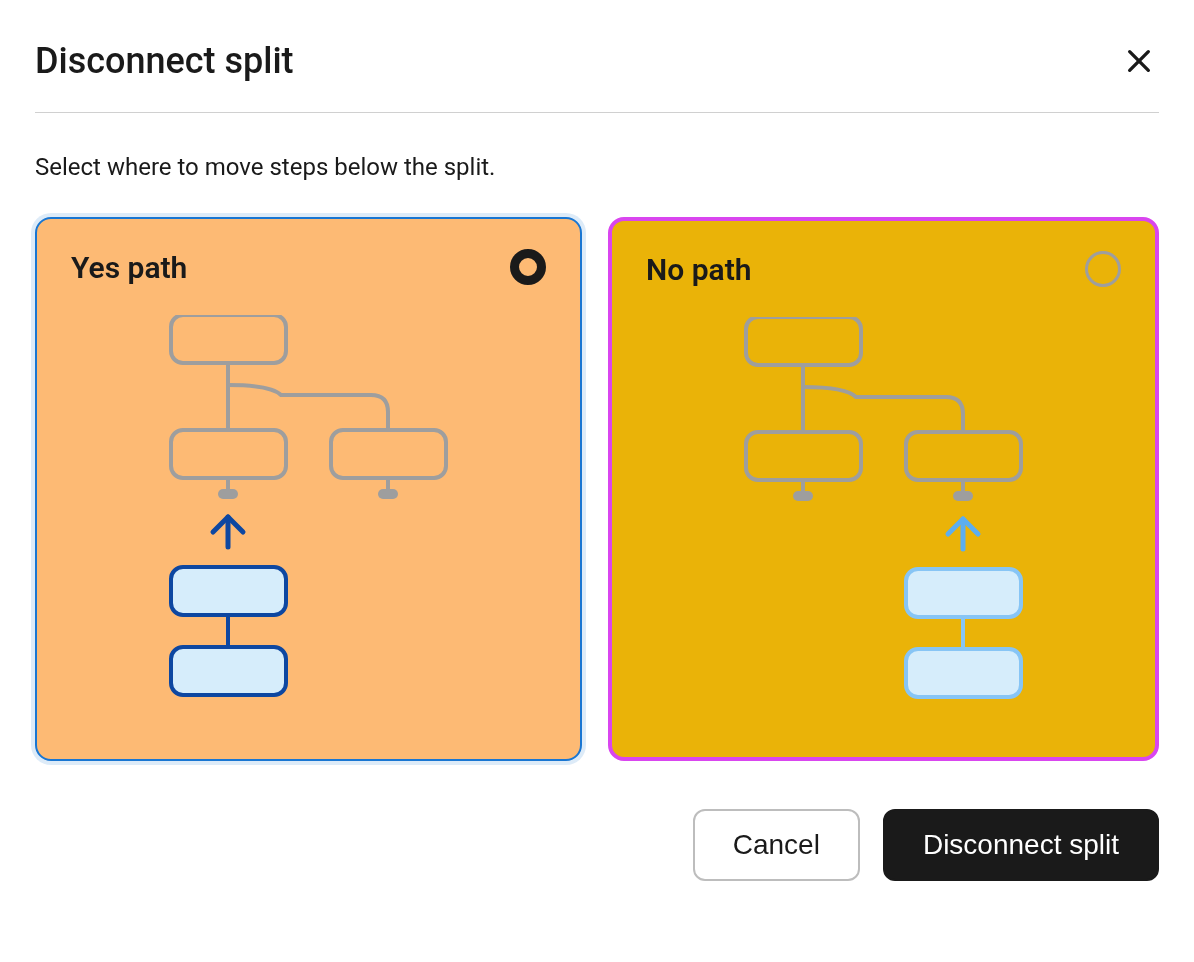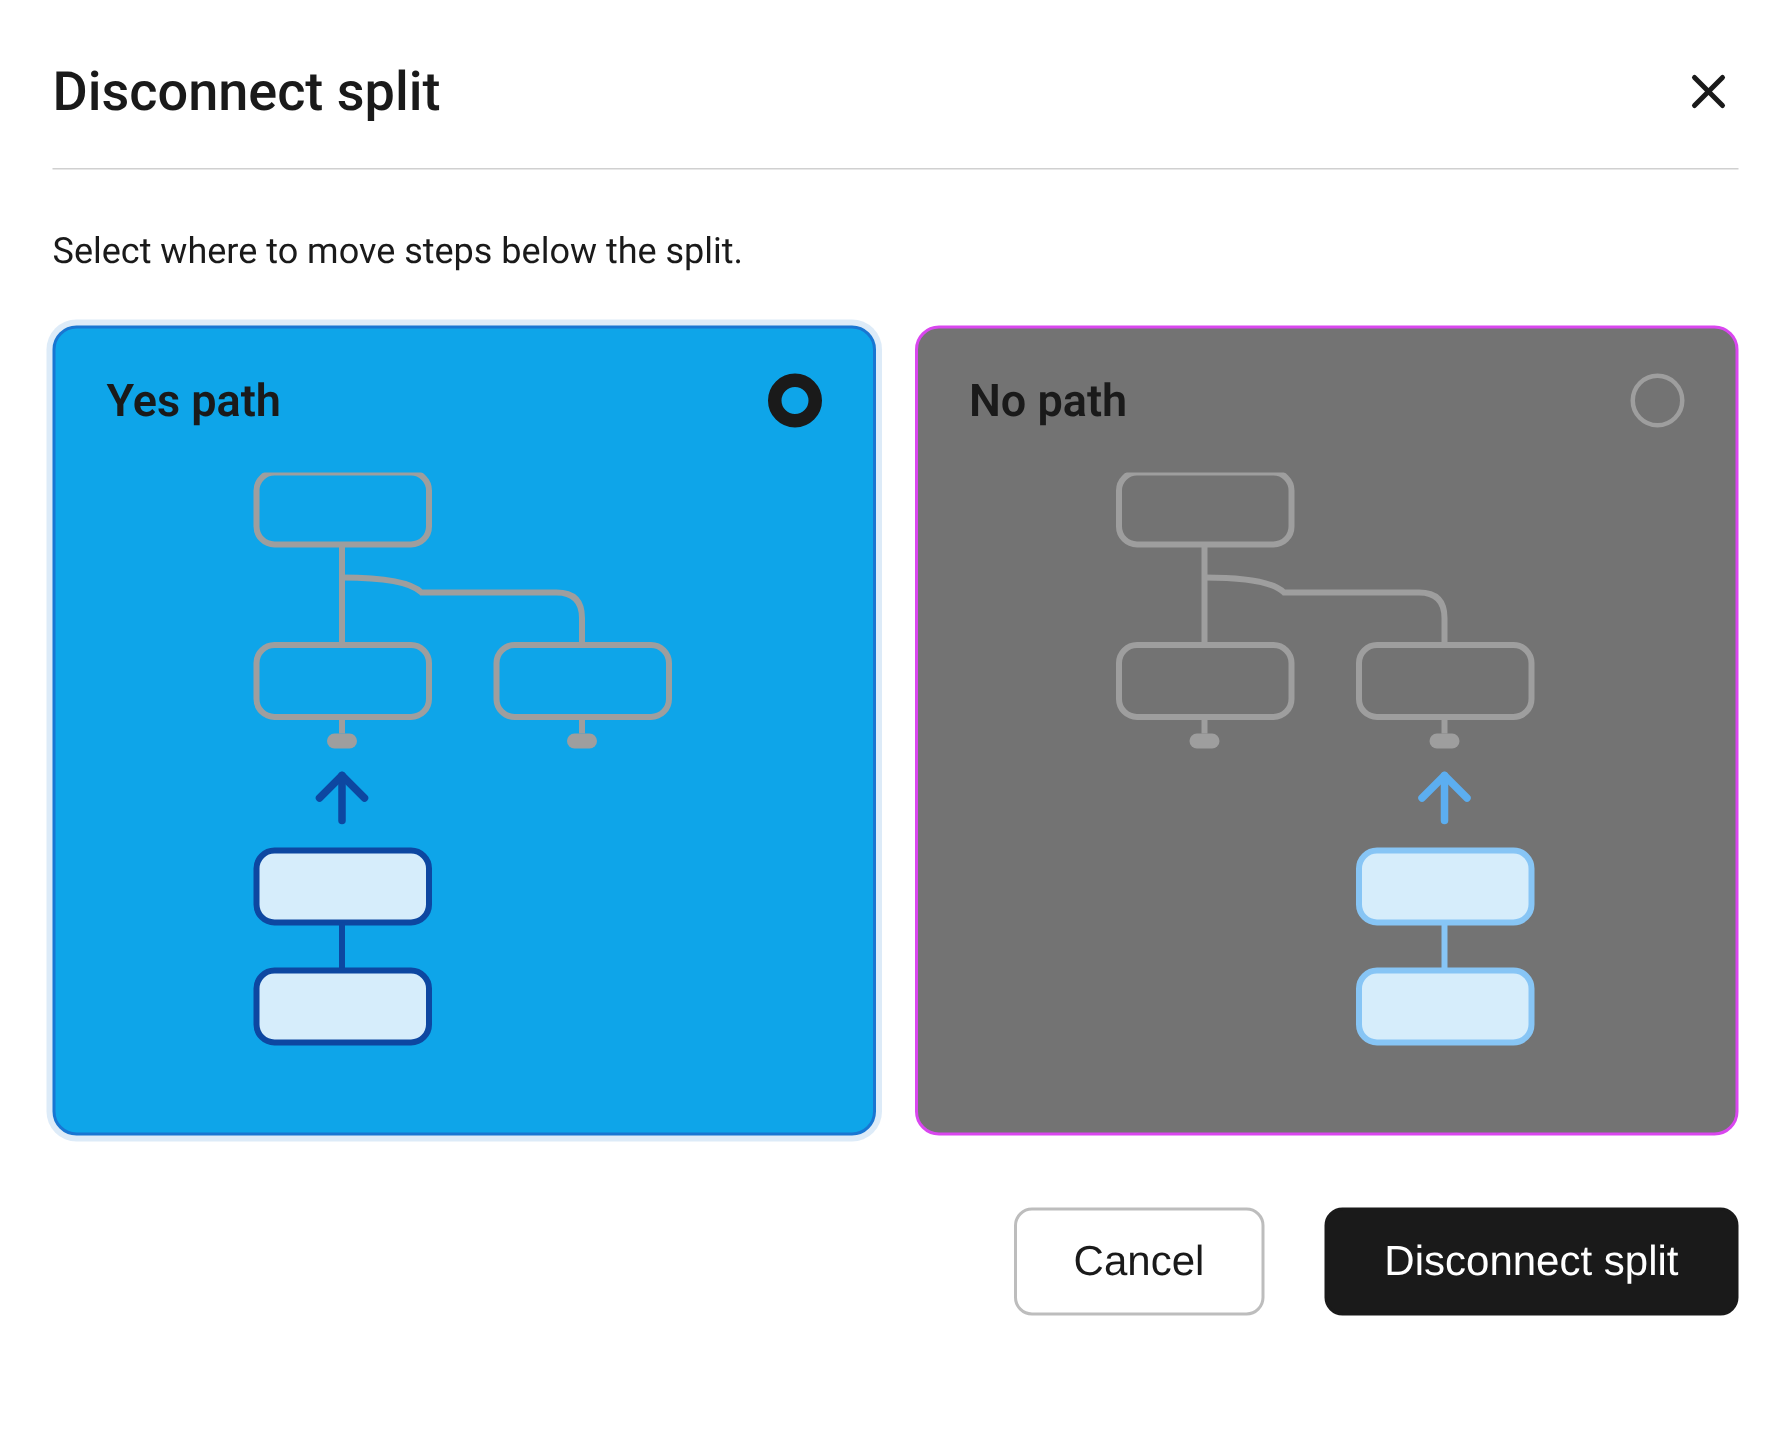--- a/index.html
+++ b/index.html
@@ -44,30 +44,30 @@
       color: #1a1a1a;
       margin-top: 40px;
       margin-bottom: 36px;
     }
     .options-container {
       display: flex;
       gap: 26px;
     }
     .option-card {
       flex: 1;
-      border: 2px solid #d946ef;
+      border: 4px solid #d946ef;
       border-radius: 16px;
       padding: 30px 34px 40px 34px;
       cursor: pointer;
       position: relative;
-      background: #737373;
+      background: #eab308;
     }
     .option-card.selected {
       border: 2px solid #1976d2;
-      background: #0ea5e9;
+      background: #fdba74;
       box-shadow: 0 0 0 4px rgba(25, 118, 210, 0.15);
     }
     .option-header {
       display: flex;
       justify-content: space-between;
       align-items: center;
       margin-bottom: 30px;
     }
     .option-label {
       font-size: 30px;
@@ -88,21 +88,21 @@
       border: 9px solid #1a1a1a;
     }
     .diagram-area {
       display: flex;
       justify-content: flex-start;
       padding-left: 60px;
     }
     .footer {
       display: flex;
       justify-content: flex-end;
-      gap: 40px;
+      gap: 23px;
       margin-top: 48px;
     }
     .btn {
       font-size: 28px;
       padding: 18px 38px;
       border-radius: 12px;
       cursor: pointer;
       font-weight: 400;
     }
     .btn-secondary {

